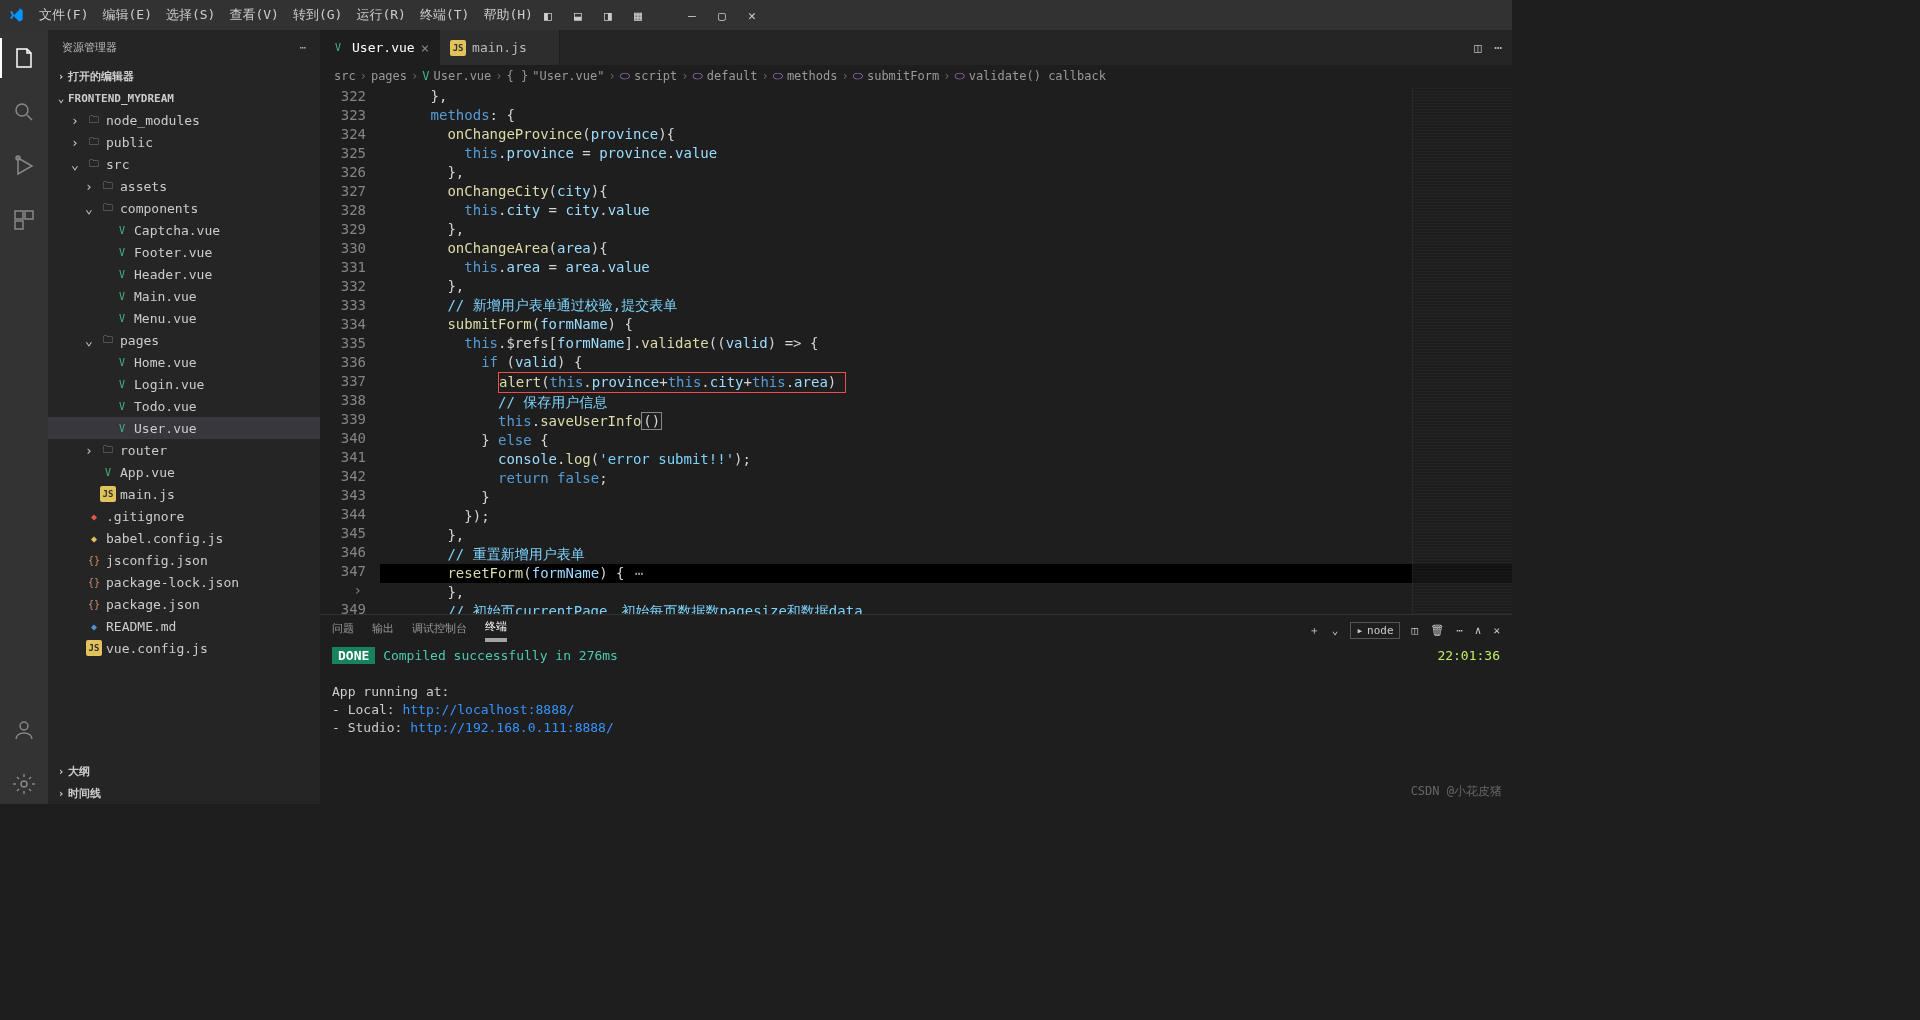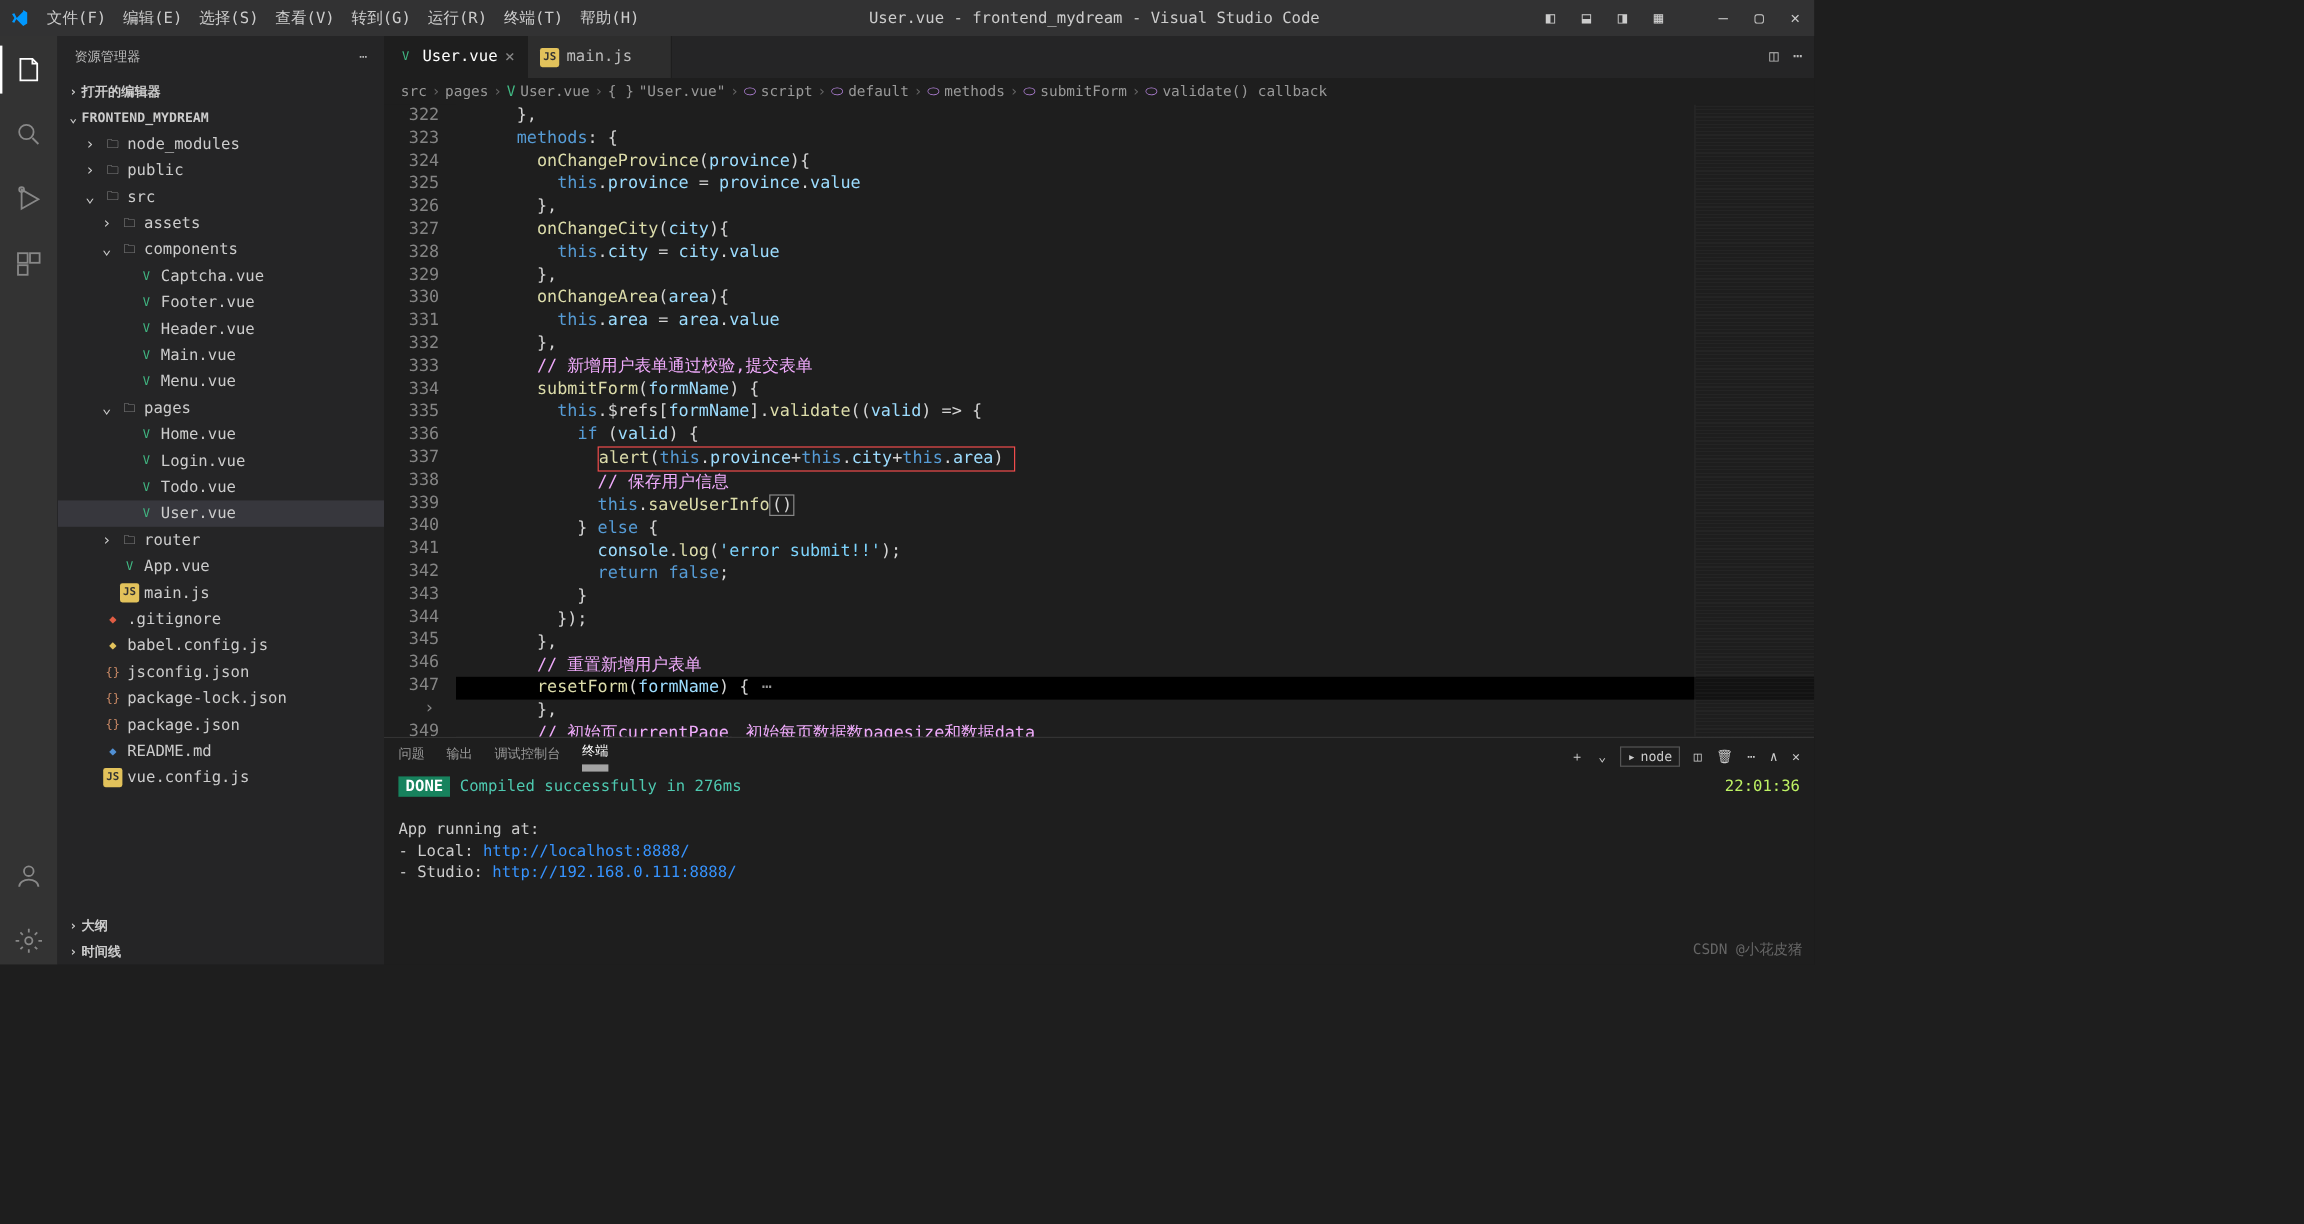--- a/index.html
+++ b/index.html
@@ -44,30 +44,30 @@
 .breadcrumb{height:22px;display:flex;align-items:center;padding:0 14px;gap:4px;font-size:12px;color:#999;flex-wrap:nowrap;overflow:hidden}
 .breadcrumb .sep{color:#666}
 .code-area{flex:1;display:flex;overflow:hidden;position:relative}
 .gutter{width:60px;text-align:right;color:#858585;font-family:Consolas,monospace;font-size:14px;line-height:19px;padding:0 14px 0 0;background:#1e1e1e}
 .code{flex:1;font-family:Consolas,monospace;font-size:14px;line-height:19px;color:#d4d4d4;white-space:pre;overflow:hidden}
 .minimap{position:absolute;right:0;top:0;width:100px;height:100%;background:linear-gradient(#1e1e1e,#1e1e1e);opacity:.6;border-left:1px solid #333}
 .minimap-inner{width:100%;height:100%;background:repeating-linear-gradient(0deg,#333 0,#333 1px,transparent 1px,transparent 3px);opacity:.5}
 .tk-k{color:#569cd6}
 .tk-fn{color:#dcdcaa}
 .tk-s{color:#7dd3fc}
-.tk-c{color:#f0abfc}
+.tk-c{color:#7dd3fc}
 .tk-v{color:#9cdcfe}
 .hl-line{background:#000000;display:inline-block;width:100%}
 .red-box{border:1px solid #f14c4c;display:inline-block}
 .fold{color:#999;margin-left:2px}
 .cursor-box{border:1px solid #888;padding:0 1px}
 .panel{height:190px;border-top:1px solid #333;display:flex;flex-direction:column;background:#1e1e1e}
 .panel-tabs{height:30px;display:flex;align-items:center;padding:0 12px;gap:18px;font-size:11px;color:#999}
 .panel-tab{cursor:pointer;padding-bottom:4px}
-.panel-tab.active{color:#fff;border-bottom:6px solid #a3a3a3}
+.panel-tab.active{color:#fff;border-bottom:4px solid #a3a3a3}
 .panel-actions{margin-left:auto;display:flex;align-items:center;gap:12px;color:#ccc}
 .panel-body{flex:1;font-family:Consolas,monospace;font-size:13px;line-height:18px;padding:2px 12px;color:#ccc;position:relative}
 .done-badge{background:#17825d;color:#fff;padding:1px 6px;font-weight:bold}
 .term-time{position:absolute;right:12px;top:2px;color:#bef264}
 .term-link{color:#3794ff}
 .watermark{position:absolute;bottom:4px;right:10px;color:#666;font-size:12px}
 .line-fold-arrow{color:#888;padding-right:4px}
 </style>
 </head>
 <body>
@@ -81,21 +81,20 @@
   <div class="menu-items" id="menubar">
       <span class="menu-item">文件(F)</span>
       <span class="menu-item">编辑(E)</span>
       <span class="menu-item">选择(S)</span>
       <span class="menu-item">查看(V)</span>
       <span class="menu-item">转到(G)</span>
       <span class="menu-item">运行(R)</span>
       <span class="menu-item">终端(T)</span>
       <span class="menu-item">帮助(H)</span>
     </div>
-  <div class="title-center">User.vue - frontend_mydream - Visual Studio Code</div>
   <div class="window-controls">
     <span>◧</span>
     <span>⬓</span>
     <span>◨</span>
     <span>▦</span>
     <span style="width:10px"></span>
     <span>—</span>
     <span>▢</span>
     <span>✕</span>
   </div>

